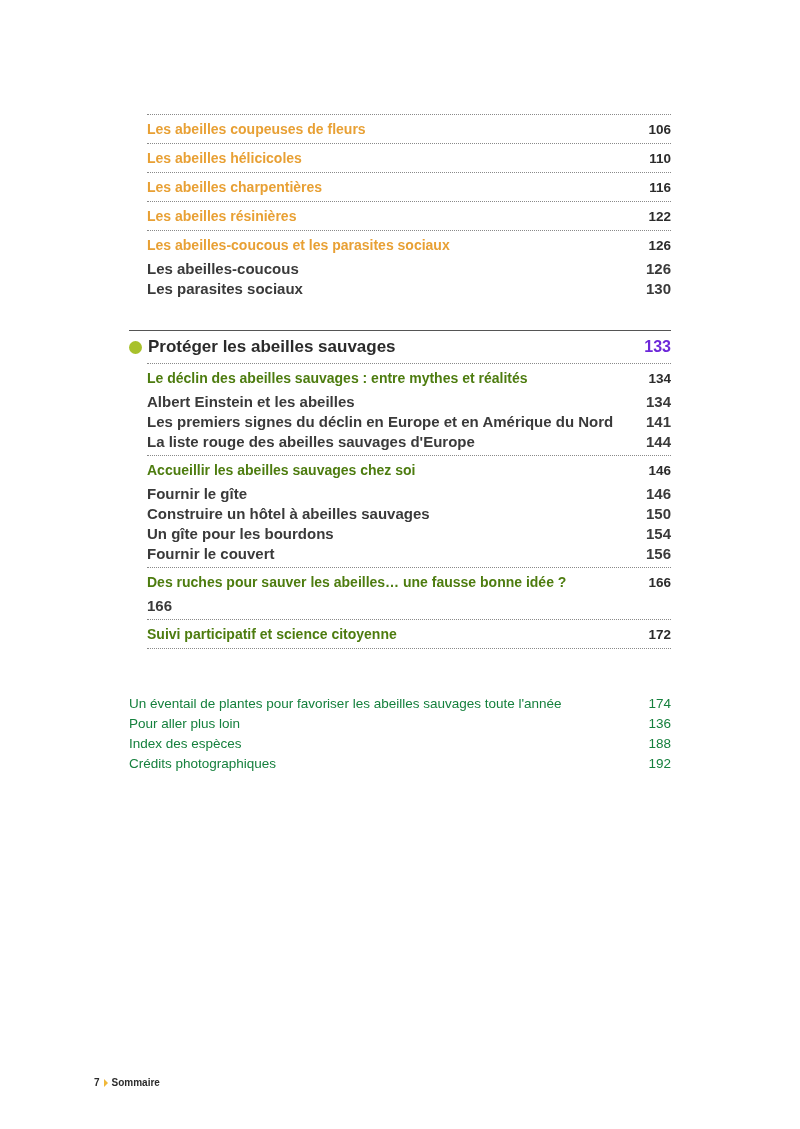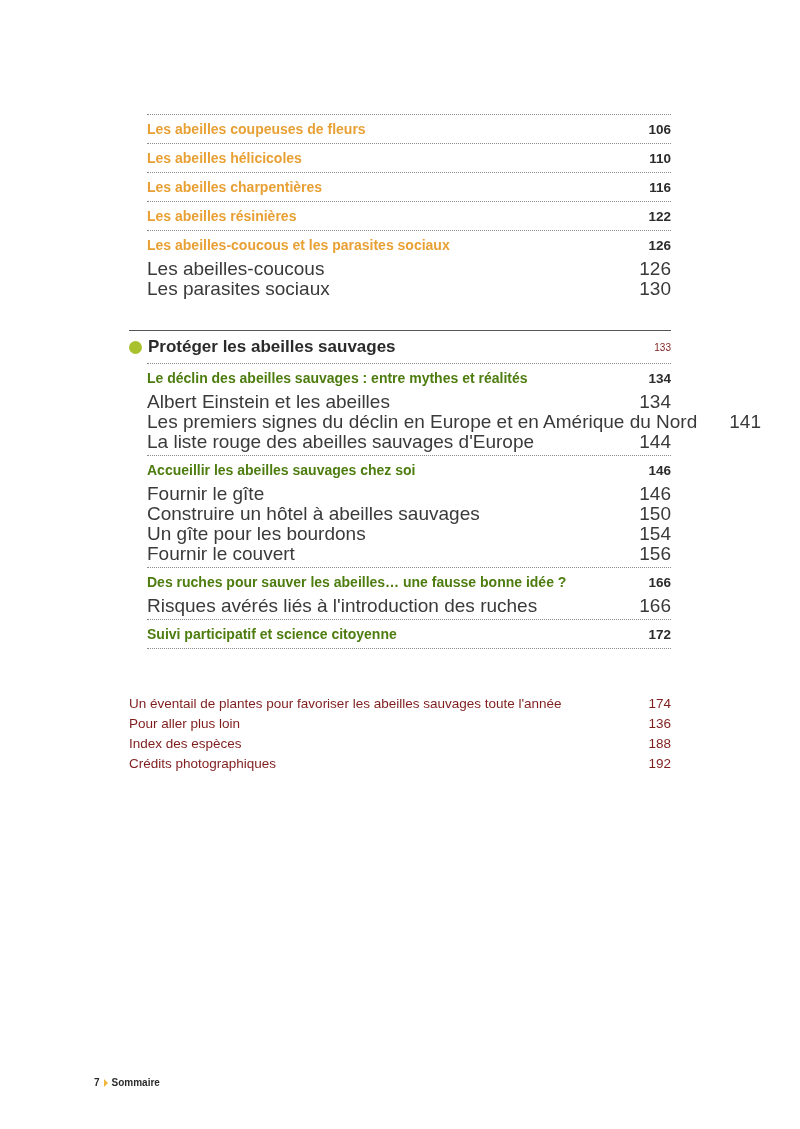--- a/index.html
+++ b/index.html
@@ -1,36 +1,36 @@
 <!DOCTYPE html>
 <html><head>
   <meta charset="utf-8">
   <style>
     html, body { margin: 0; padding: 0; background: #ffffff; }
     body { width: 800px; height: 1129px; position: relative; overflow: hidden;
            font-family: "Liberation Sans", sans-serif; color: #2b2b2b; }
     .block { position: absolute; left: 147px; width: 524px; }
     .row { position: relative; display: flex; justify-content: space-between; align-items: baseline; text-align: right; }
     .row .label { white-space: nowrap; }
-    .row .page { white-space: nowrap; margin-left: 32px; }
+    .row .page { white-space: nowrap; }
     .dots { height: 0; border-top: 1.5px dotted #8a8a8a; }
     .sec-orange .label { color: #e8a034; font-weight: bold; font-size: 14px; }
     .sec-green .label { color: #4d7c0f; font-weight: bold; font-size: 14px; }
     .sec .page { color: #2b2b2b; font-weight: bold; font-size: 13.5px; }
-    .sub .label, .sub .page { color: #3a3a3a; font-size: 19px; font-weight: normal; }
+    .sub .label, .sub .page { color: #3a3a3a; font-size: 15px; font-weight: bold; }
     .sec { height: 28px; line-height: 28px; }
     .sub { height: 20px; line-height: 20px; }
     .chapter { position: absolute; left: 129px; width: 542px; }
     .chapter-rule { height: 0; border-top: 1.3px solid #555; }
     .chapter-row { display: flex; justify-content: space-between; align-items: center; height: 32px; }
     .chapter-title { display: flex; align-items: center; font-weight: bold; font-size: 17px; color: #2b2b2b; }
     .bullet { width: 13px; height: 13px; border-radius: 50%; background: #a8c12c; margin-right: 6px; display: inline-block; }
-    .chapter-page { font-weight: normal; font-size: 10px; color: #7f1d1d; }
+    .chapter-page { font-weight: bold; font-size: 16px; color: #6d28d9; }
     .annex { position: absolute; left: 129px; width: 542px; }
-    .annex .row { height: 20px; line-height: 20px; font-size: 13.5px; color: #7f1d1d; }
+    .annex .row { height: 20px; line-height: 20px; font-size: 13.5px; color: #15803d; }
     .footer { position: absolute; left: 94px; top: 1077px; font-size: 10px; font-weight: bold; color: #2b2b2b; display: flex; align-items: center; }
     .footer .arrow { display: inline-block; width: 0; height: 0; border-top: 4px solid transparent; border-bottom: 4px solid transparent; border-left: 4px solid #f0b83a; margin: 0 4px 0 4px; }
   </style>
 </head>
 <body>
 
 <div class="block" style="top:114px;">
   <div class="dots"></div>
   <div class="row sec sec-orange">
     <span class="label">Les abeilles coupeuses de fleurs</span>
@@ -115,21 +115,20 @@
   <div class="row sub">
     <span class="label">Fournir le couvert</span>
     <span class="page">156</span>
   </div>
   <div class="dots" style="margin-top:3px;"></div>
   <div class="row sec sec-green">
     <span class="label">Des ruches pour sauver les abeilles… une fausse bonne idée ?</span>
     <span class="page">166</span>
   </div>
   <div class="row sub">
-    <span class="label">Risques avérés liés à l'introduction des ruches</span>
     <span class="page">166</span>
   </div>
   <div class="dots" style="margin-top:3px;"></div>
   <div class="row sec sec-green">
     <span class="label">Suivi participatif et science citoyenne</span>
     <span class="page">172</span>
   </div>
   <div class="dots"></div>
 </div>
 

